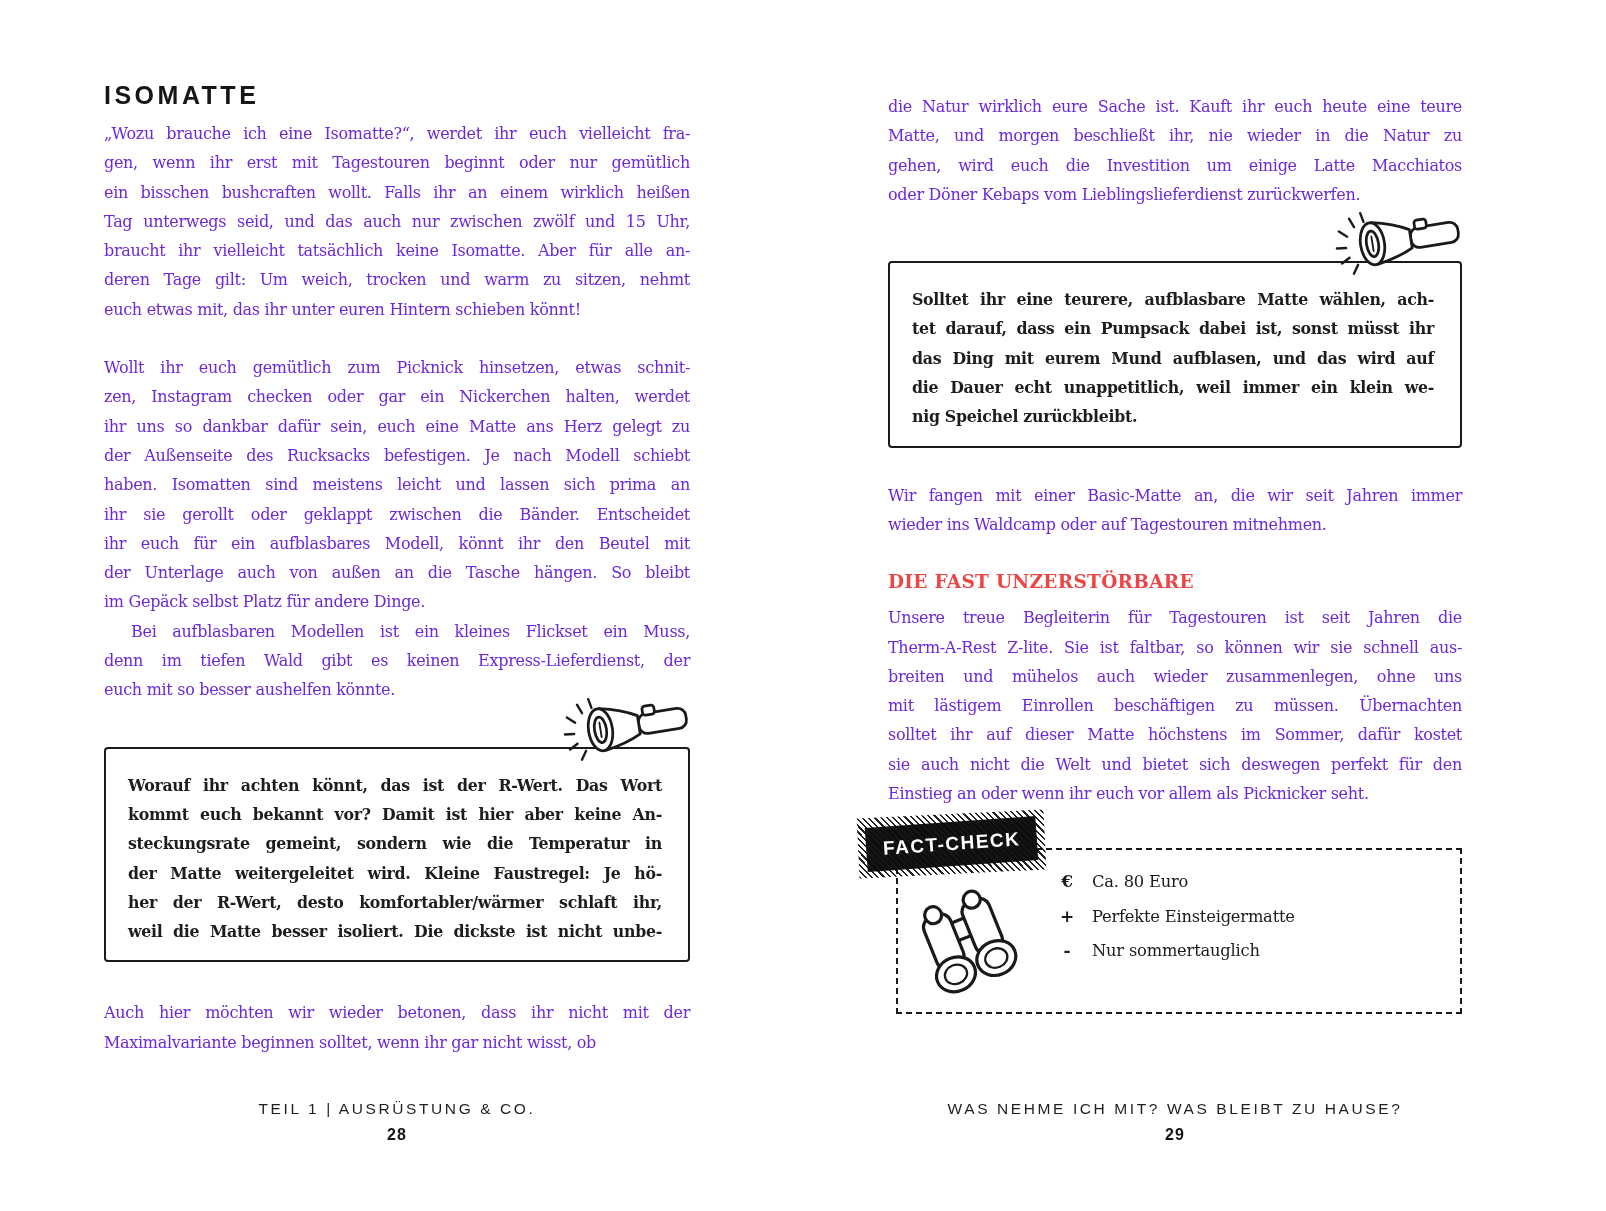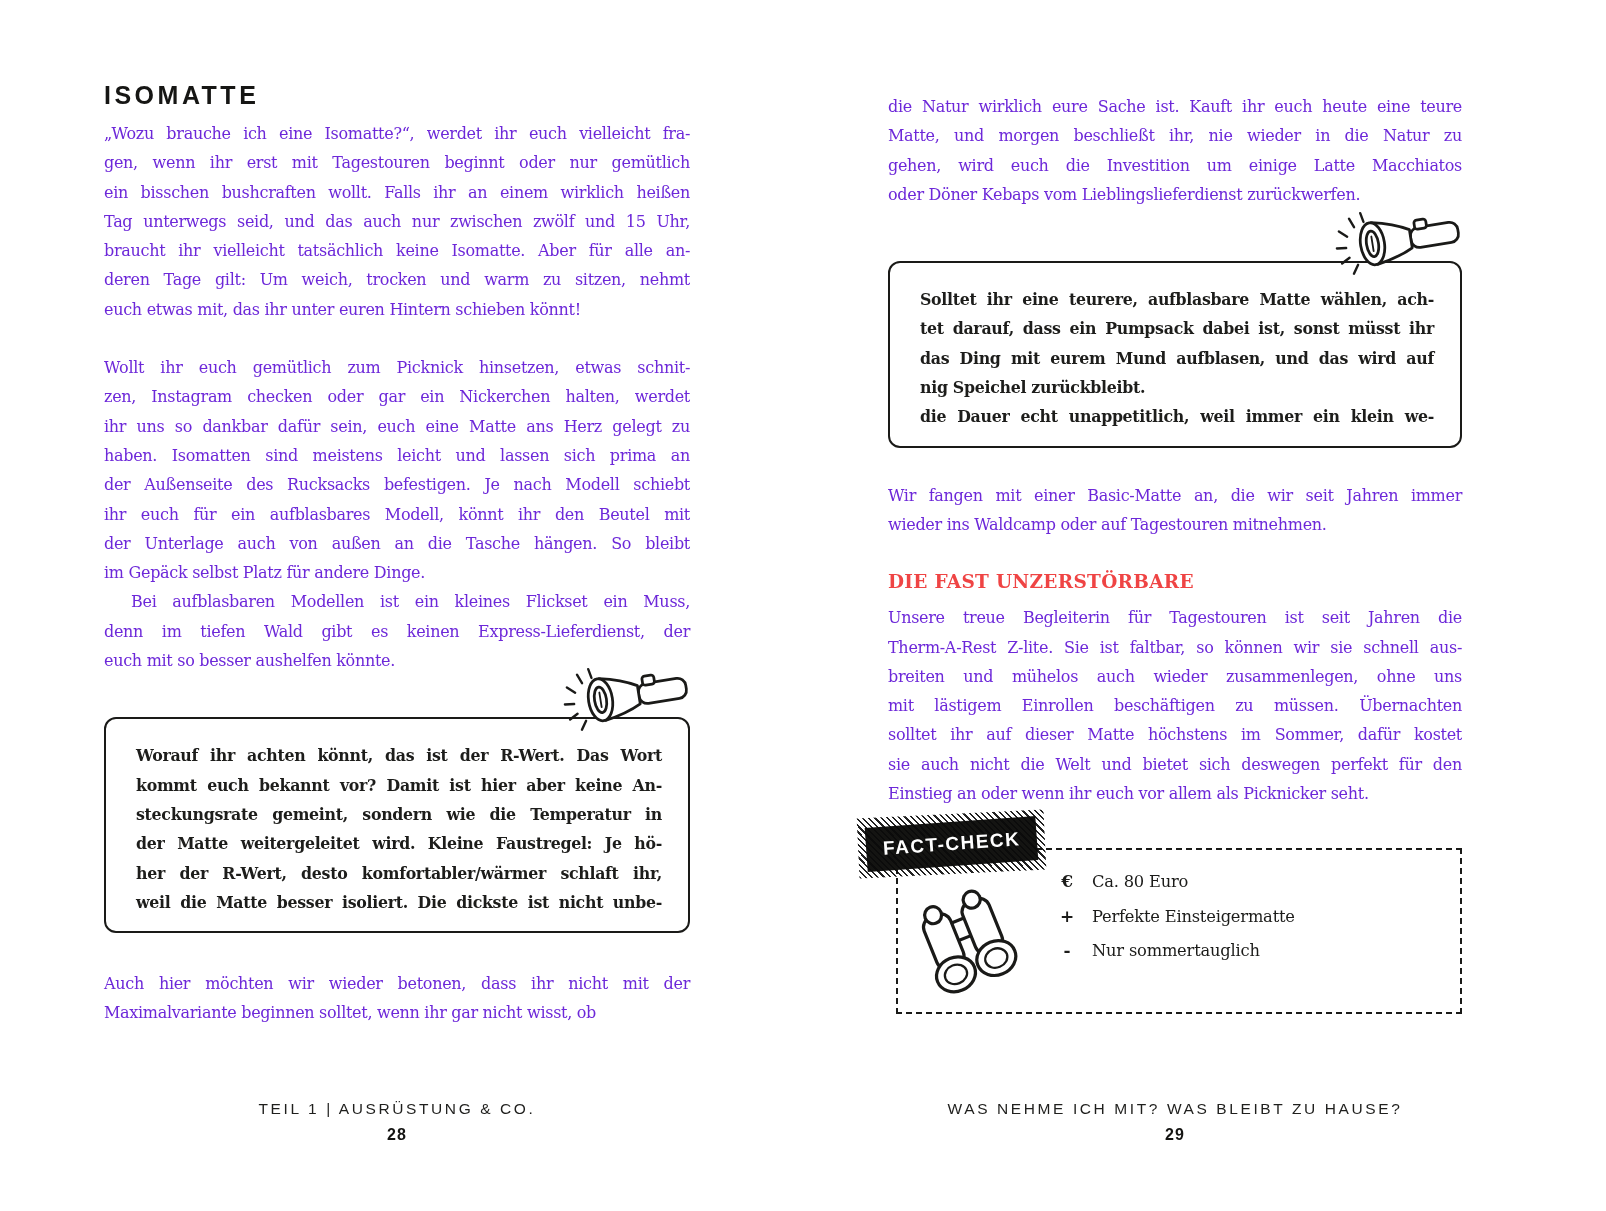--- a/index.html
+++ b/index.html
@@ -34,22 +34,22 @@
   .p3-right { margin-top:3px; }
   .h2 {
     margin-top:30px; margin-bottom:8px;
     font-family:"DejaVu Serif", serif; font-weight:bold;
     font-size:18.5px; line-height:26px; letter-spacing:0.3px; color:#ef4444;
   }
 
   
   .callout {
     position:relative;
-    border:2.5px solid #1a1a18; border-radius:12px;
-    padding:22px 26px 14px 30px;
+    border:2.5px solid #1a1a18; border-radius:4px;
+    padding:22px 26px 14px 22px;
     background:#fff;
   }
   .callout-left  { margin-top:42px; }
   .callout-right { margin-top:52px; }
   .boxpara { font-size:15.8px; line-height:29.3px; letter-spacing:-0.3px; font-weight:bold; color:#1d1d1b; }
   .torch { position:absolute; width:138px; height:80px; top:-62px; right:-8px; }
 
   
   .fact-area { position:relative; margin-top:20px; height:186px; }
   .factbox {
@@ -99,22 +99,23 @@
       <div class="ln just">ein bisschen bushcraften wollt. Falls ihr an einem wirklich heißen</div>
       <div class="ln just">Tag unterwegs seid, und das auch nur zwischen zwölf und 15 Uhr,</div>
       <div class="ln just">braucht ihr vielleicht tatsächlich keine Isomatte. Aber für alle an-</div>
       <div class="ln just">deren Tage gilt: Um weich, trocken und warm zu sitzen, nehmt</div>
       <div class="ln">euch etwas mit, das ihr unter euren Hintern schieben könnt!</div>
     </div>
   <div class="para p2-left">
       <div class="ln just">Wollt ihr euch gemütlich zum Picknick hinsetzen, etwas schnit-</div>
       <div class="ln just">zen, Instagram checken oder gar ein Nickerchen halten, werdet</div>
       <div class="ln just">ihr uns so dankbar dafür sein, euch eine Matte ans Herz gelegt zu</div>
+      <div class="ln just">der Außenseite des Rucksacks befestigen. Je nach Modell schiebt</div>
       <div class="ln just">haben. Isomatten sind meistens leicht und lassen sich prima an</div>
-      <div class="ln just">der Außenseite des Rucksacks befestigen. Je nach Modell schiebt</div>
+      <div class="ln just">ihr sie gerollt oder geklappt zwischen die Bänder. Entscheidet</div>
       <div class="ln just">ihr euch für ein aufblasbares Modell, könnt ihr den Beutel mit</div>
       <div class="ln just">der Unterlage auch von außen an die Tasche hängen. So bleibt</div>
       <div class="ln">im Gepäck selbst Platz für andere Dinge.</div>
     </div>
   <div class="para p3-left indent-first">
       <div class="ln just">Bei aufblasbaren Modellen ist ein kleines Flickset ein Muss,</div>
       <div class="ln just">denn im tiefen Wald gibt es keinen Express-Lieferdienst, der</div>
       <div class="ln">euch mit so besser aushelfen könnte.</div>
     </div>
 
@@ -184,22 +185,22 @@
           <ellipse cx="46" cy="41" rx="13" ry="23"></ellipse>
           <ellipse cx="46" cy="41" rx="6.5" ry="14"></ellipse>
           <line x1="46" y1="33" x2="46" y2="49" stroke-width="2"></line>
         </g>
       </svg>
     </span>
     <div class="para boxpara">
         <div class="ln just">Solltet ihr eine teurere, aufblasbare Matte wählen, ach-</div>
         <div class="ln just">tet darauf, dass ein Pumpsack dabei ist, sonst müsst ihr</div>
         <div class="ln just">das Ding mit eurem Mund aufblasen, und das wird auf</div>
+        <div class="ln just">die Dauer echt unappetitlich, weil immer ein klein we-</div>
         <div class="ln">nig Speichel zurückbleibt.</div>
-        <div class="ln just">die Dauer echt unappetitlich, weil immer ein klein we-</div>
       </div>
   </div>
 
   <div class="para p2-right">
       <div class="ln just">Wir fangen mit einer Basic-Matte an, die wir seit Jahren immer</div>
       <div class="ln">wieder ins Waldcamp oder auf Tagestouren mitnehmen.</div>
     </div>
 
   <div class="h2">DIE FAST UNZERSTÖRBARE</div>
   <div class="para p3-right">

